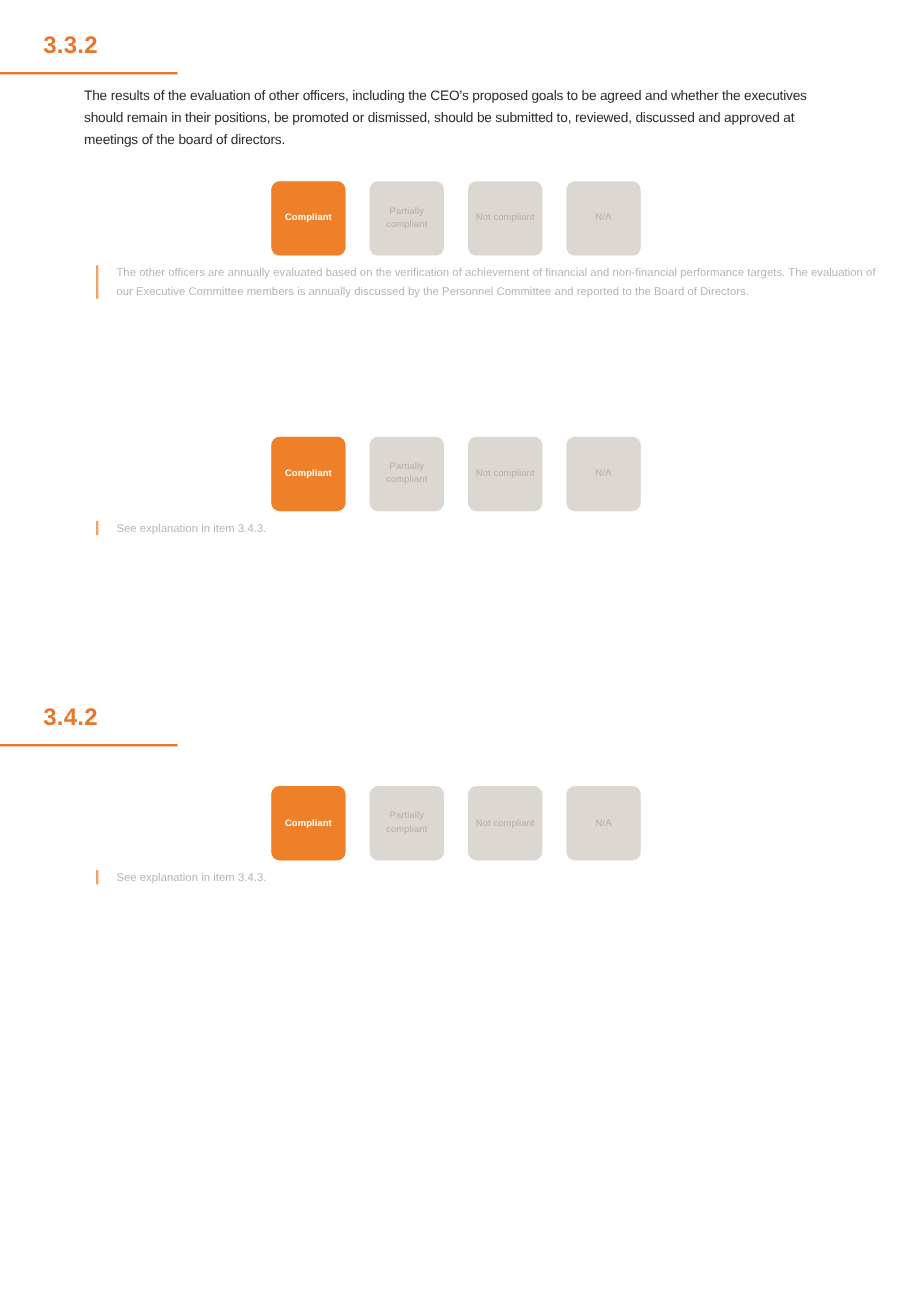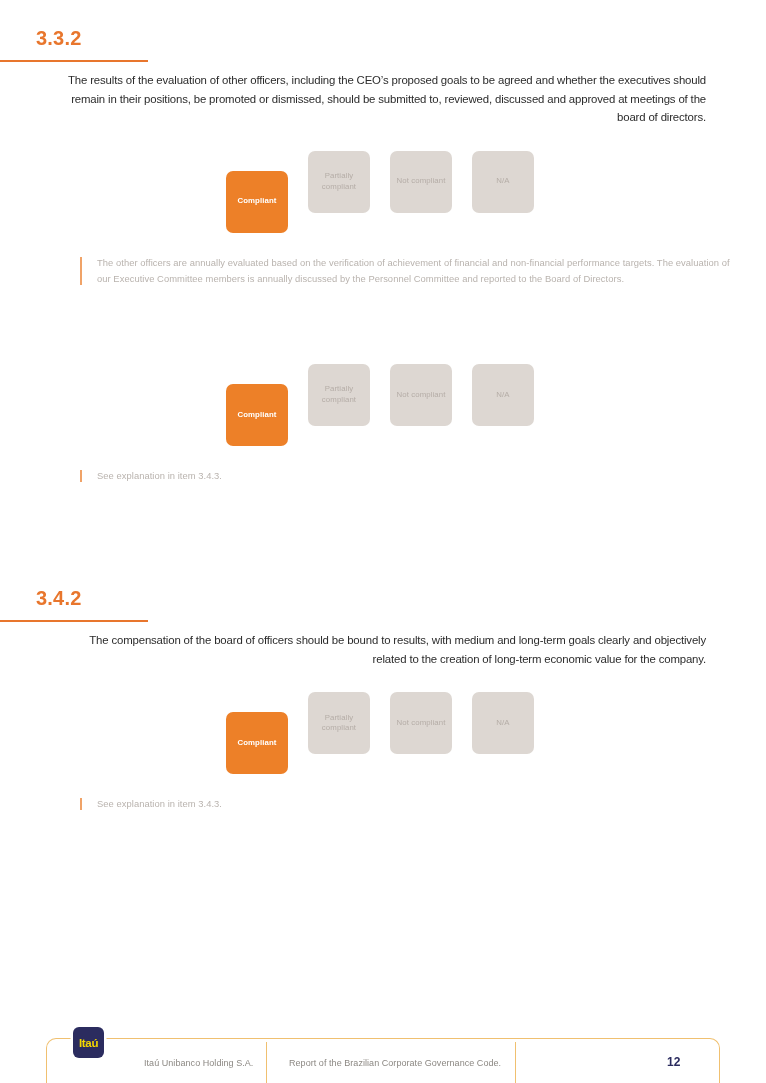--- a/index.html
+++ b/index.html
@@ -45,25 +45,25 @@
     left: 0;
     top: 35px;
     width: 148px;
     height: 2px;
     background: #E8762D;
   }
 
   
   .statement {
     margin: 0;
-    padding: 0 60px 0 54px;
+    padding: 0 60px 0 70px;
     font-size: 11.4px;
     line-height: 18.6px;
     color: #2b2b2b;
-    text-align: right;
+    text-align: left;
     letter-spacing: -0.15px;
   }
 
   
   .answers {
     display: flex;
     gap: 20px;
     padding-left: 226px;
     margin-top: 24px;
   }
@@ -78,30 +78,29 @@
     font-size: 7.8px;
     line-height: 10.6px;
     letter-spacing: 0.1px;
     box-sizing: border-box;
     padding: 3px;
   }
   .ans-btn.selected {
     background: #ED8028;
     color: #ffffff;
     font-weight: bold;
-    margin-top: 20px;
   }
   .ans-btn.unselected {
     background: #DDD7D2;
     color: #B5ADA7;
   }
 
   
   .explanation {
-    margin-top: 22px;
+    margin-top: 6px;
     padding-left: 97px;
     padding-right: 28px;
     position: relative;
   }
   .exp-bar {
     position: absolute;
     left: 80px;
     top: 2px;
     bottom: 2px;
     width: 1.6px;
@@ -211,35 +210,26 @@
       <div class="exp-bar"></div>
       <p class="exp-text">See explanation in item 3.4.3.</p>
     </div>
   </div>
 
   <div class="section s3">
     <div class="sec-head">
       <div class="sec-num">3.4.2</div>
       <div class="sec-rule"></div>
     </div>
-    <p class="statement">The compensation of the board of officers should be bound to results, with medium and long-term goals clearly and objectively related to the creation of long-term economic value for the company.</p>
     <div class="answers">
       <div class="ans-btn selected">Compliant</div>
       <div class="ans-btn unselected">Partially compliant</div>
       <div class="ans-btn unselected">Not compliant</div>
       <div class="ans-btn unselected">N/A</div>
     </div>
     <div class="explanation">
       <div class="exp-bar"></div>
       <p class="exp-text">See explanation in item 3.4.3.</p>
     </div>
   </div>
 
-  <div class="footer">
-    <div class="footer-logo">Itaú</div>
-    <div class="footer-div d1"></div>
-    <div class="footer-div d2"></div>
-    <div class="footer-cell company">Itaú Unibanco Holding S.A.</div>
-    <div class="footer-cell report">Report of the Brazilian Corporate Governance Code.</div>
-    <div class="footer-page">12</div>
-  </div>
 
 </div>
 
 </body></html>

